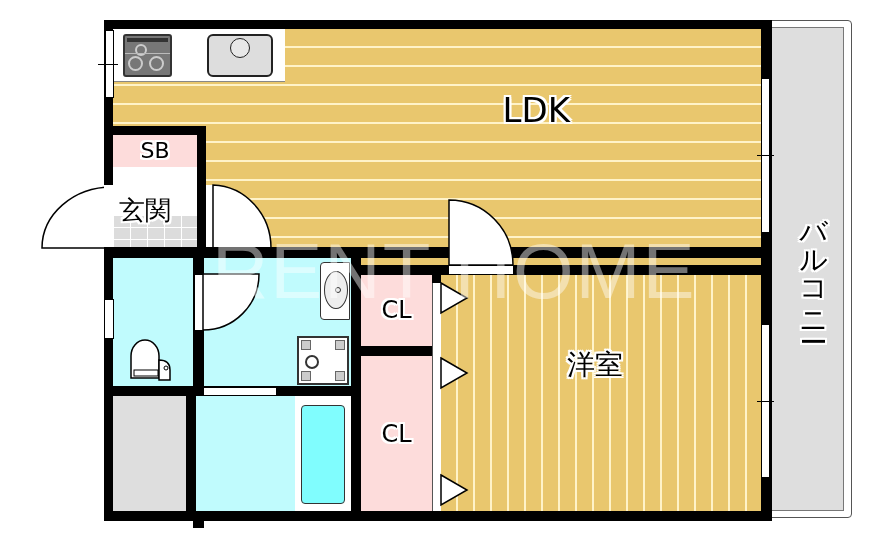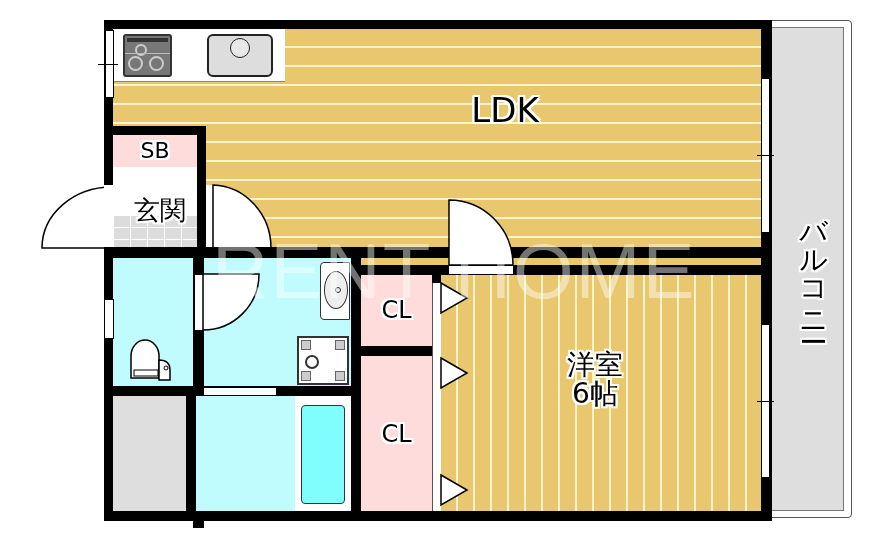--- a/index.html
+++ b/index.html
@@ -47,33 +47,33 @@
   <div style="position:absolute;left:0;right:0;top:17px;height:1px;background:#bbb;"></div>
 </div>
 
 <div class="abs" style="left:207px;top:34px;width:66px;height:43px;border:2px solid #222;border-radius:6px;background:#ddd;">
   <div style="position:absolute;left:21px;top:2px;width:18px;height:18px;border:1px solid #222;border-radius:50%;background:#e8e8e8;"></div>
 </div>
 
 <div class="abs white" style="left:105px;top:30px;width:9px;height:68px;border:1px solid #000;"></div>
 <div class="abs" style="left:98px;top:64px;width:20px;height:1px;background:#000;"></div>
 
-<div class="label" style="left:440px;top:93px;width:130px;font-size:34px;">
+<div class="label" style="left:440px;top:93px;width:130px;font-size:34px;text-align:right;">
   <div>LDK</div>
 </div>
 
 <div class="abs wall" style="left:104px;top:126px;width:102px;height:130px;"></div>
 <div class="abs pink" style="left:113px;top:135px;width:84px;height:32px;"></div>
 <div class="label" style="left:113px;top:139px;width:84px;font-size:22px;">SB</div>
 <div class="abs white" style="left:113px;top:167px;width:84px;height:10px;"></div>
 
 <div class="abs" style="left:113px;top:177px;width:84px;height:70px;background:#fff;"></div>
 <div class="abs" style="left:113px;top:215px;width:84px;height:32px;background-color:#dcdcdc;
      background-image:linear-gradient(#fff 1px,transparent 1px),linear-gradient(90deg,#fff 1px,transparent 1px);background-size:17px 12px;"></div>
-<div class="label" style="left:118px;top:197px;width:84px;font-size:26px;">玄関</div>
+<div class="label" style="left:103px;top:197px;width:84px;font-size:26px;">玄関</div>
 
 <svg style="left:40px;top:185px;" width="74" height="65">
   <path d="M72,2 L72,63 L2,63 A70,61 0 0 1 72,2 Z" fill="#fff" stroke="#000" stroke-width="1.5"></path>
 </svg>
 <div class="abs white" style="left:104px;top:185px;width:9px;height:63px;"></div>
 
 <div class="abs white" style="left:206px;top:185px;width:9px;height:63px;"></div>
 <svg style="left:213px;top:185px;" width="60" height="65">
   <path d="M0,0 A60,63 0 0 1 58,63 L0,63 Z" fill="#fff" stroke="#000" stroke-width="1.5"></path>
 </svg>
@@ -132,21 +132,20 @@
 <div class="abs pink" style="left:361px;top:275px;width:71px;height:71px;"></div>
 <div class="label" style="left:361px;top:298px;width:71px;font-size:24px;">CL</div>
 <div class="abs wall" style="left:361px;top:346px;width:80px;height:10px;"></div>
 <div class="abs pink" style="left:361px;top:356px;width:71px;height:155px;"></div>
 <div class="label" style="left:361px;top:422px;width:71px;font-size:24px;">CL</div>
 <div class="abs white" style="left:432px;top:283px;width:9px;height:228px;border-left:1px solid #555;"></div>
 
 <div class="abs wood-v" style="left:441px;top:275px;width:320px;height:236px;"></div>
 <div class="label" style="left:540px;top:350px;width:110px;font-size:28px;">
   <div>洋室</div>
-  <div>6帖</div>
 </div>
 
 <svg style="left:441px;top:283px;" width="28" height="32">
   <path d="M0,0 L26,15 L0,30 Z" fill="#fff" stroke="#000" stroke-width="1.5"></path>
 </svg>
 <svg style="left:441px;top:358px;" width="28" height="32">
   <path d="M0,0 L26,15 L0,30 Z" fill="#fff" stroke="#000" stroke-width="1.5"></path>
 </svg>
 <svg style="left:441px;top:475px;" width="28" height="32">
   <path d="M0,0 L26,15 L0,30 Z" fill="#fff" stroke="#000" stroke-width="1.5"></path>

